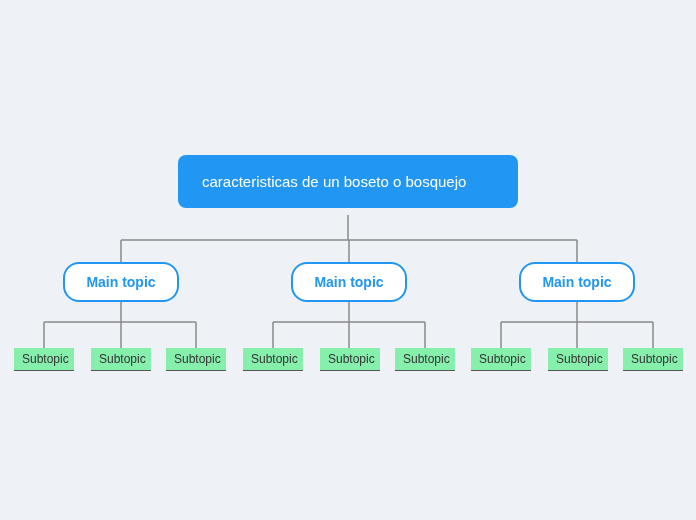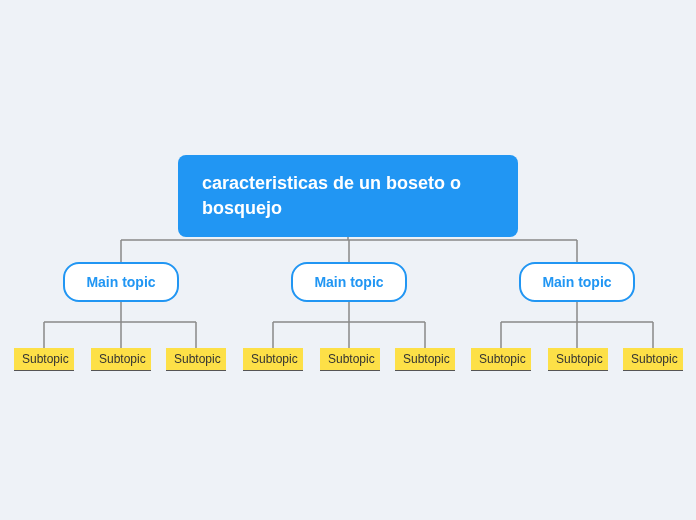--- a/index.html
+++ b/index.html
@@ -20,22 +20,22 @@
     }
 
     
     .root-node {
       position: absolute;
       left: 50%;
       top: 155px;
       transform: translateX(-50%);
       background: #2196f3;
       color: white;
-      font-weight: bold;
-      font-size: 18px;
+      font-weight: normal;
+      font-size: 15px;
       padding: 16px 24px;
       border-radius: 8px;
       width: 340px;
       text-align: left;
       line-height: 1.4;
     }
 
     
     .main-topic {
       position: absolute;
@@ -51,21 +51,21 @@
       top: 262px;
     }
 
     .main-topic-left   { left: 63px; }
     .main-topic-center { left: 291px; }
     .main-topic-right  { left: 519px; }
 
     
     .subtopic {
       position: absolute;
-      background: #fde047;
+      background: #86efac;
       color: #333;
       font-size: 12px;
       padding: 4px 8px;
       border-bottom: 1.5px solid #555;
       text-align: center;
       width: 60px;
       top: 348px;
     }
 
     

